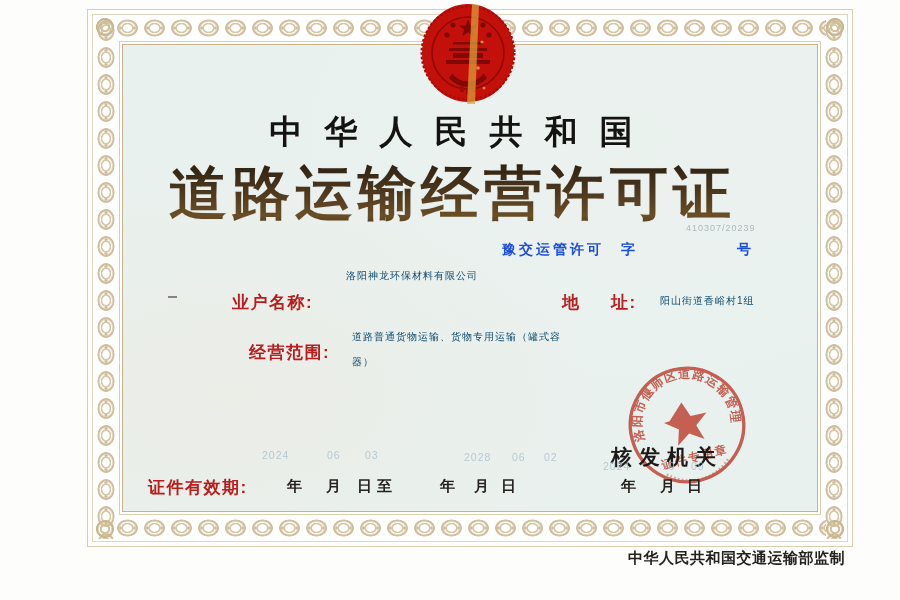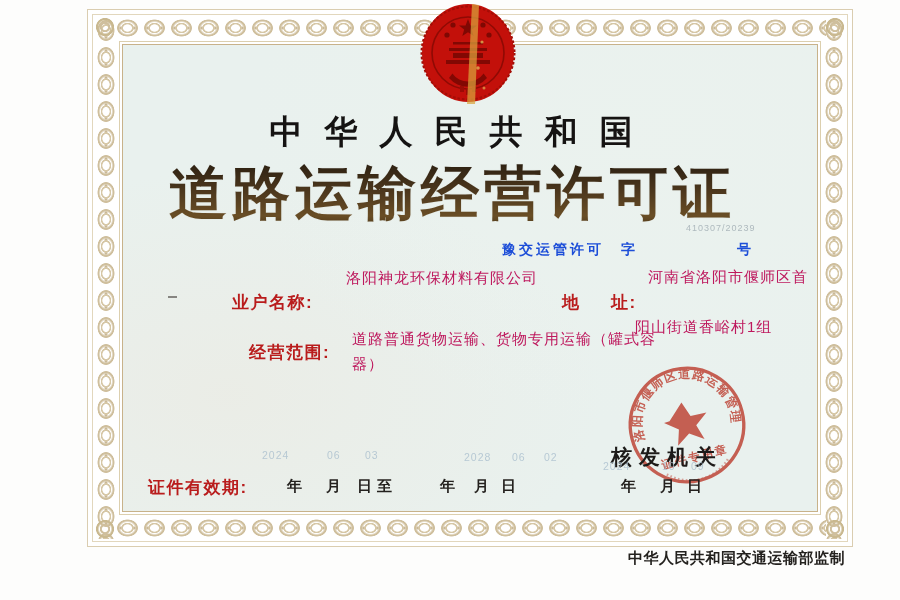--- a/index.html
+++ b/index.html
@@ -41,21 +41,21 @@
   .main-title { left:0; right:0; top:155px; text-align:center; font-weight:bold;
     font-family:"Liberation Serif","DejaVu Serif",serif; font-size:58px; letter-spacing:5px;
     padding-left:5px;
     background:linear-gradient(180deg,#241a0e 8%, #4a351c 45%, #6d5026 78%, #3a2a14 100%);
     -webkit-background-clip:text; background-clip:text; color:transparent;
     text-shadow:0 0 1px rgba(90,67,38,.15); }
   .faint-serial { left:686px; top:223px; font-size:9px; color:#9aa7ae; opacity:.75;
     letter-spacing:1px; filter:blur(.4px); }
   .lic { top:241px; font-size:14px; font-weight:bold; color:#1d4ed8; letter-spacing:3px; }
   .lbl { font-size:17px; font-weight:bold; color:#b91c1c; letter-spacing:1.5px; }
-  .val { font-size:15px; color:#be185d; letter-spacing:1px; filter:blur(.25px); }
+  .val { font-size:10px; color:#0c4a6e; letter-spacing:1px; filter:blur(.25px); }
   .unit { font-size:15px; font-weight:bold; color:#24211e; }
   .fnum { font-size:10.5px; color:#aabfce; opacity:.8; letter-spacing:1px; filter:blur(.35px); }
   .dash-artifact { left:168px; top:296px; width:9px; height:2px; background:#6d6a66; opacity:.8; }
   .issue-lbl { left:611px; top:443px; font-size:21px; font-weight:bold; letter-spacing:7px; color:#1d1b19; }
   .footer-txt { left:628px; top:549px; font-size:15px; font-weight:bold; color:#24221f; letter-spacing:.5px; }
 
   .emblem { position:absolute; left:420px; top:2px; width:97px; height:104px; }
   .seal { position:absolute; left:624px; top:362px; width:126px; height:126px;
     transform:rotate(-14deg); opacity:.92; mix-blend-mode:multiply; }
 </style>
@@ -101,22 +101,21 @@
   <div class="abs lic" style="left:502px;">豫交运管许可</div>
   <div class="abs lic" style="left:621px;">字</div>
   <div class="abs lic" style="left:737px;">号</div>
 
   <div class="abs val" style="left:346px; top:269px;">洛阳神龙环保材料有限公司</div>
   <div class="abs dash-artifact"></div>
   <div class="abs lbl" style="left:232px; top:291px;">业户名称:</div>
 
   <div class="abs lbl" style="left:562px; top:291px;">地</div>
   <div class="abs lbl" style="left:611px; top:291px;">址:</div>
-  <div class="abs val" style="left:648px; top:268px;">河南省洛阳市偃师区首</div>
-  <div class="abs val" style="left:635px; top:294px;margin-top:24px;">阳山街道香峪村1组</div>
+  <div class="abs val" style="left:660px; top:294px;">阳山街道香峪村1组</div>
 
   <div class="abs lbl" style="left:249px; top:341px;">经营范围:</div>
   <div class="abs val" style="left:352px; top:330px;">道路普通货物运输、货物专用运输（罐式容</div>
   <div class="abs val" style="left:352px; top:355px;">器）</div>
 
   <svg class="seal" viewBox="0 0 120 120">
     <circle cx="60" cy="60" r="54" fill="none" stroke="#d4574a" stroke-width="3.2"></circle>
     <polygon points="60,38 65.3,52.6 80.8,52.9 68.5,62.3 73,77.1 60,68.3 47,77.1 51.5,62.3 39.2,52.9 44.7,52.6" fill="#d4574a"></polygon>
     <path id="sealArc" d="M 20 74 A 43 43 0 1 1 100 74" fill="none"></path>
     <text font-size="11.5" fill="#d4574a" letter-spacing="1.2" font-weight="bold" font-family="Liberation Sans, DejaVu Sans, sans-serif">

